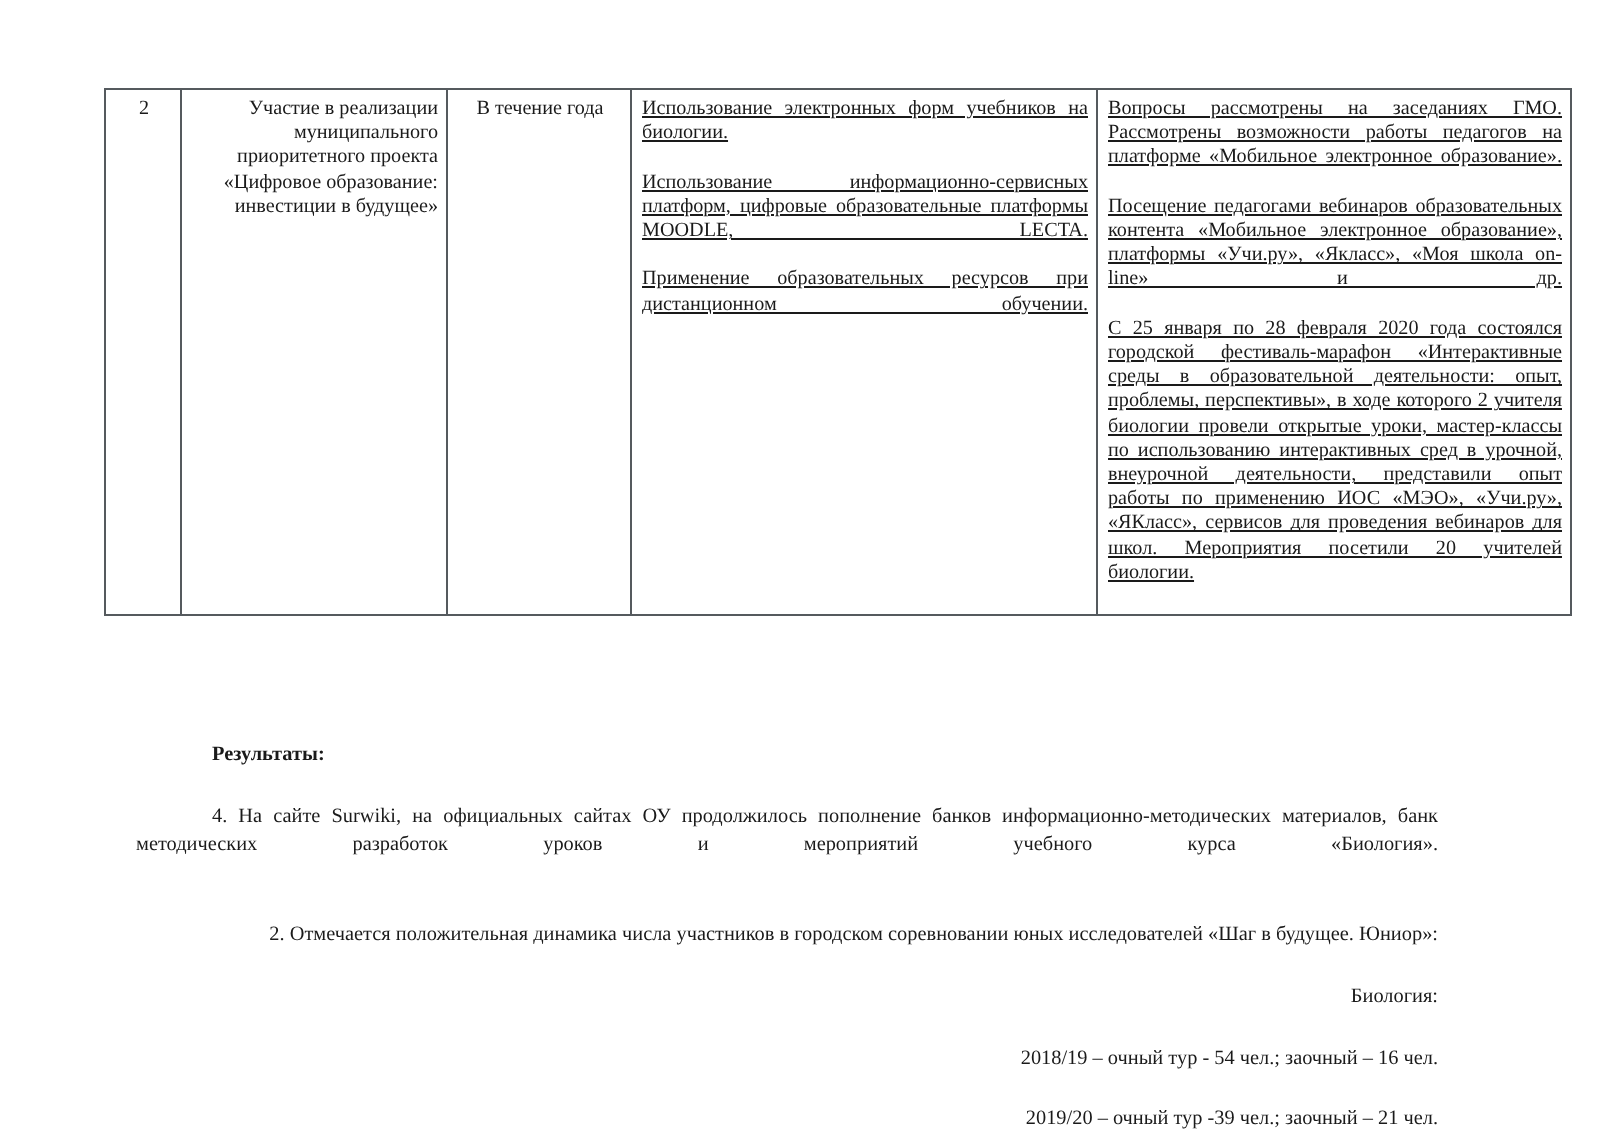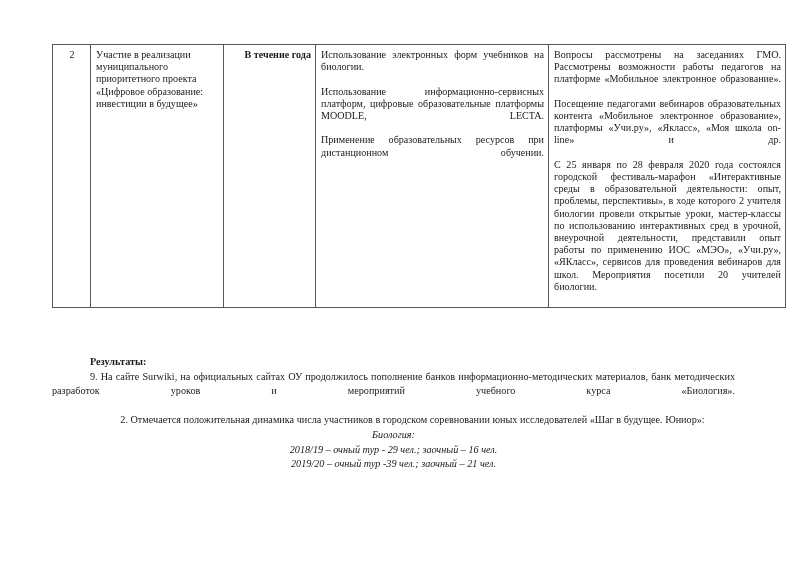--- a/index.html
+++ b/index.html
@@ -33,52 +33,52 @@
   }
   .doc-table td {
     border: 1px solid #555a5e;
     vertical-align: top;
     padding: 4px 4px 2px 5px;
     font-size: 10.1px;
     line-height: 12.2px;
     font-family: "Liberation Serif", "DejaVu Serif", serif;
   }
   .col-num   { width: 28px;  text-align: center; }
-  .col-event { width: 123px; text-align: left; }
-  .col-term  { width: 82px;  text-align: right; font-weight: bold; }
+  .col-event { width: 123px; text-align: right; }
+  .col-term  { width: 82px;  text-align: center; }
   .col-form  { width: 223px; text-align: justify; text-justify: inter-word; }
   .col-res   { width: 227px; text-align: justify; text-justify: inter-word; }
   .cell-para { margin: 0; padding: 0; }
-  .col-form .cell-para, .col-res .cell-para { text-align: justify; text-justify: inter-word; }
+  .col-form .cell-para, .col-res .cell-para { text-align: justify; text-justify: inter-word; text-decoration: underline; }
   
   .cell-para::after { content: ""; display: inline-block; width: 100%; }
 
   
   .below {
     position: absolute;
     left: 52px;
     top: 355px;
     width: 683px;
     font-size: 10.2px;
     line-height: 14.6px;
   }
   .below p {
-    margin: 0;
+    margin: 16px;
     padding: 0;
     text-align: justify;
     text-justify: inter-word;
   }
   .below p.indent { text-indent: 38px; }
-  .below p.noindent { text-indent: 0; font-style: italic; }
+  .below p.noindent { text-indent: 0; }
   .below p.bold-head {
     font-weight: bold;
     text-indent: 38px;
     text-align: left;
   }
-  .below p.plain { text-align: center; }
+  .below p.plain { text-align: right; }
   .below p::after { content: ""; display: inline-block; width: 100%; }
   .below p.plain::after, .below p.bold-head::after { content: none; }
 </style>
 </head>
 <body>
 
 <div class="page">
 
   <table class="doc-table">
     <tbody>
@@ -100,28 +100,28 @@
           <p class="cell-para">Посещение педагогами вебинаров образовательных контента «Мобильное электронное образование», платформы «Учи.ру», «Якласс», «Моя школа on-line» и др.</p>
           <p class="cell-para">С 25 января по 28 февраля 2020 года состоялся городской фестиваль-марафон «Интерактивные среды в образовательной деятельности: опыт, проблемы, перспективы», в ходе которого 2 учителя биологии провели открытые уроки, мастер-классы по использованию интерактивных сред в урочной, внеурочной деятельности, представили опыт работы по применению ИОС «МЭО», «Учи.ру», «ЯКласс», сервисов для проведения вебинаров для школ. Мероприятия посетили 20 учителей биологии.</p>
         </td>
       </tr>
     </tbody>
   </table>
 
   <div class="below">
     <p class="bold-head">Результаты:</p>
 
-    <p class="indent">9. На сайте Surwiki, на официальных сайтах ОУ продолжилось пополнение банков информационно-методических материалов, банк методических разработок уроков и мероприятий учебного курса «Биология».</p>
+    <p class="indent">4. На сайте Surwiki, на официальных сайтах ОУ продолжилось пополнение банков информационно-методических материалов, банк методических разработок уроков и мероприятий учебного курса «Биология».</p>
 
     <p class="indent plain">2. Отмечается положительная динамика числа участников в городском соревновании юных исследователей «Шаг в будущее. Юниор»:</p>
 
     <p class="noindent plain">Биология:</p>
 
 
 
 
-    <p class="noindent plain">2018/19 – очный тур - 29 чел.; заочный – 16 чел.</p>
+    <p class="noindent plain">2018/19 – очный тур - 54 чел.; заочный – 16 чел.</p>
 
     <p class="noindent plain">2019/20 – очный тур -39 чел.; заочный – 21 чел.</p>
 
   </div>
 
 </div>
 
 </body></html>

